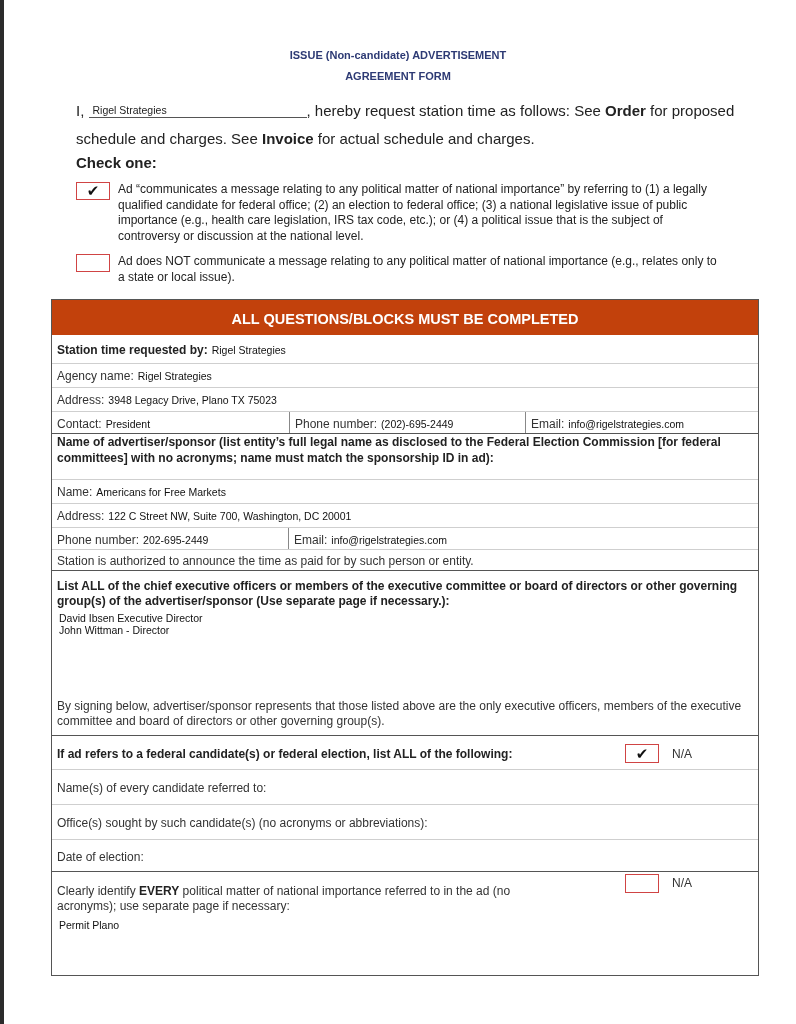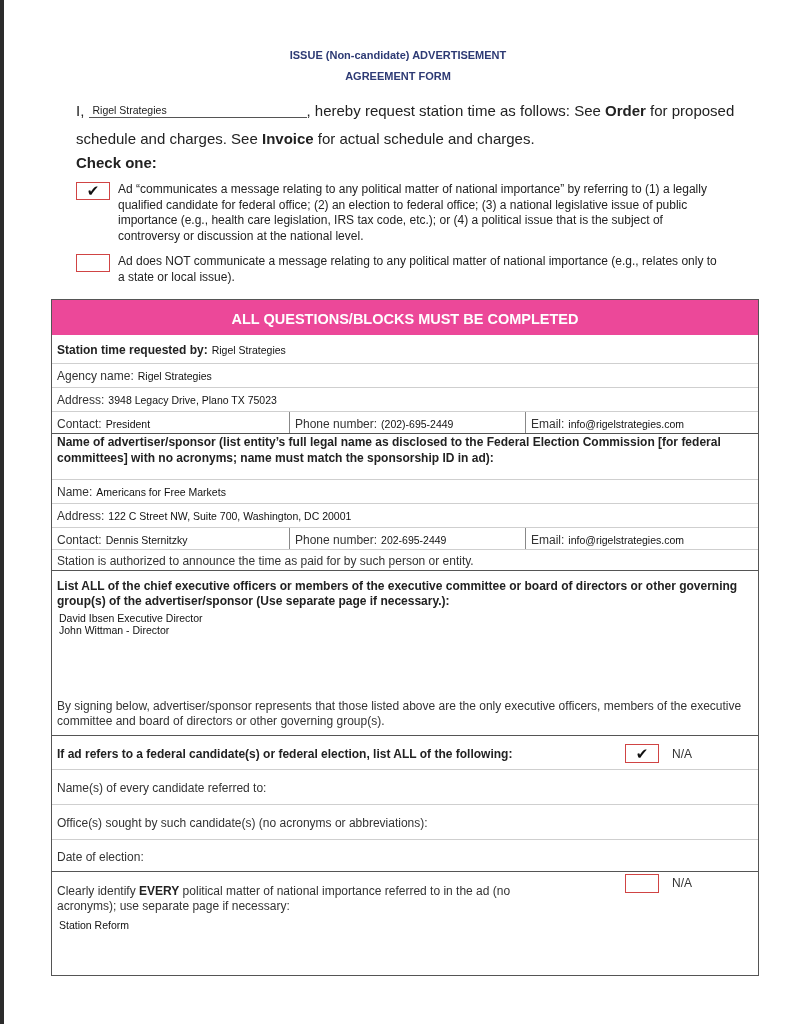--- a/index.html
+++ b/index.html
@@ -11,21 +11,21 @@
   .intro { position:absolute; left:76px; top:97px; width:680px; font-size:15px; line-height:28px; color:#222; }
   .intro .fill { display:inline-block; width:218px; border-bottom:1px solid #555; font-size:10.5px; line-height:13px;
                  vertical-align:2px; padding-left:4px; box-sizing:border-box; }
   .intro b { font-weight:bold; }
   .checkone { position:absolute; left:76px; top:154px; font-size:15px; font-weight:bold; }
   .opt { position:absolute; left:76px; width:650px; font-size:12px; line-height:15.5px; color:#222; }
   .opt .box { position:absolute; left:0; top:0; width:34px; height:18px; border:1.5px solid #d04444; box-sizing:border-box;
               text-align:center; font-size:15px; line-height:16px; color:#111; }
   .opt .txt { margin-left:42px; }
   .form { position:absolute; left:51px; top:299px; width:708px; border:1.5px solid #555; box-sizing:border-box; }
-  .banner { background:#ec4899; color:#fff; text-align:center; font-weight:bold; font-size:14.5px; height:35px; line-height:38px; }
+  .banner { background:#c2410c; color:#fff; text-align:center; font-weight:bold; font-size:14.5px; height:35px; line-height:38px; }
   .row { border-top:1.5px solid #cfcfcf; font-size:12px; color:#333; padding:0 5px; box-sizing:border-box; position:relative; }
   .row.heavy { border-top:1.5px solid #555; }
   .row b { font-weight:bold; color:#222; }
   .val { font-size:10.5px; color:#111; margin-left:4px; }
   .row3 { display:flex; padding:0; }
   .row3 .cell { padding:0 5px; box-sizing:border-box; border-left:1.5px solid #888; }
   .row3 .cell:first-child { border-left:none; }
   .na-box { position:absolute; width:34px; height:19px; border:1.5px solid #d04444; box-sizing:border-box; text-align:center; font-size:15px; line-height:17px; color:#111; }
   .na-label { position:absolute; font-size:12px; color:#333; }
 </style>
@@ -77,21 +77,20 @@
   <div class="row heavy" style="height:46px; line-height:16px;">
     <b>Name of advertiser/sponsor (list entity’s full legal name as disclosed to the Federal Election Commission [for federal committees] with no acronyms; name must match the sponsorship ID in ad):</b>
   </div>
   <div class="row" style="height:24px; line-height:24px;">
     <span>Name:</span><span class="val">Americans for Free Markets</span>
   </div>
   <div class="row" style="height:24px; line-height:24px;">
     <span>Address:</span><span class="val">122 C Street NW, Suite 700, Washington, DC 20001</span>
   </div>
   <div class="row row3" style="height:22px; line-height:24px;">
-    <div class="cell" style="width:237px;"><span>Contact:</span><span class="val">Dennis Sternitzky</span></div>
     <div class="cell" style="width:236px;"><span>Phone number:</span><span class="val">202-695-2449</span></div>
     <div class="cell" style="flex:1;"><span>Email:</span><span class="val">info@rigelstrategies.com</span></div>
   </div>
   <div class="row" style="height:21px; line-height:22px;">
     <span>Station is authorized to announce the time as paid for by such person or entity.</span>
   </div>
 
   <div class="row heavy" style="height:165px; padding-top:8px; line-height:15px;">
     <b>List ALL of the chief executive officers or members of the executive committee or board of directors or other governing group(s) of the advertiser/sponsor (Use separate page if necessary.):</b>
     <div style="font-size:10.5px; line-height:12px; color:#111; margin-top:3px; margin-left:2px;">
@@ -111,17 +110,17 @@
   </div>
   <div class="row" style="height:35px; line-height:36px;">
     <span>Office(s) sought by such candidate(s) (no acronyms or abbreviations):</span>
   </div>
   <div class="row" style="height:32px; line-height:34px;">
     <span>Date of election:</span>
   </div>
 
   <div class="row heavy" style="height:104px; padding-top:12px; line-height:15px;">
     <div style="width:480px;"><span>Clearly identify </span><b>EVERY</b><span> political matter of national importance referred to in the ad (no acronyms); use separate page if necessary:</span></div>
-    <div style="font-size:10.5px; color:#111; margin-top:4px; margin-left:2px;">Station Reform</div>
+    <div style="font-size:10.5px; color:#111; margin-top:4px; margin-left:2px;">Permit Plano</div>
     <div class="na-box" style="left:573px; top:2px;"><span></span></div>
     <span class="na-label" style="left:620px; top:4px;">N/A</span>
   </div>
 </div>
 
 </body></html>

